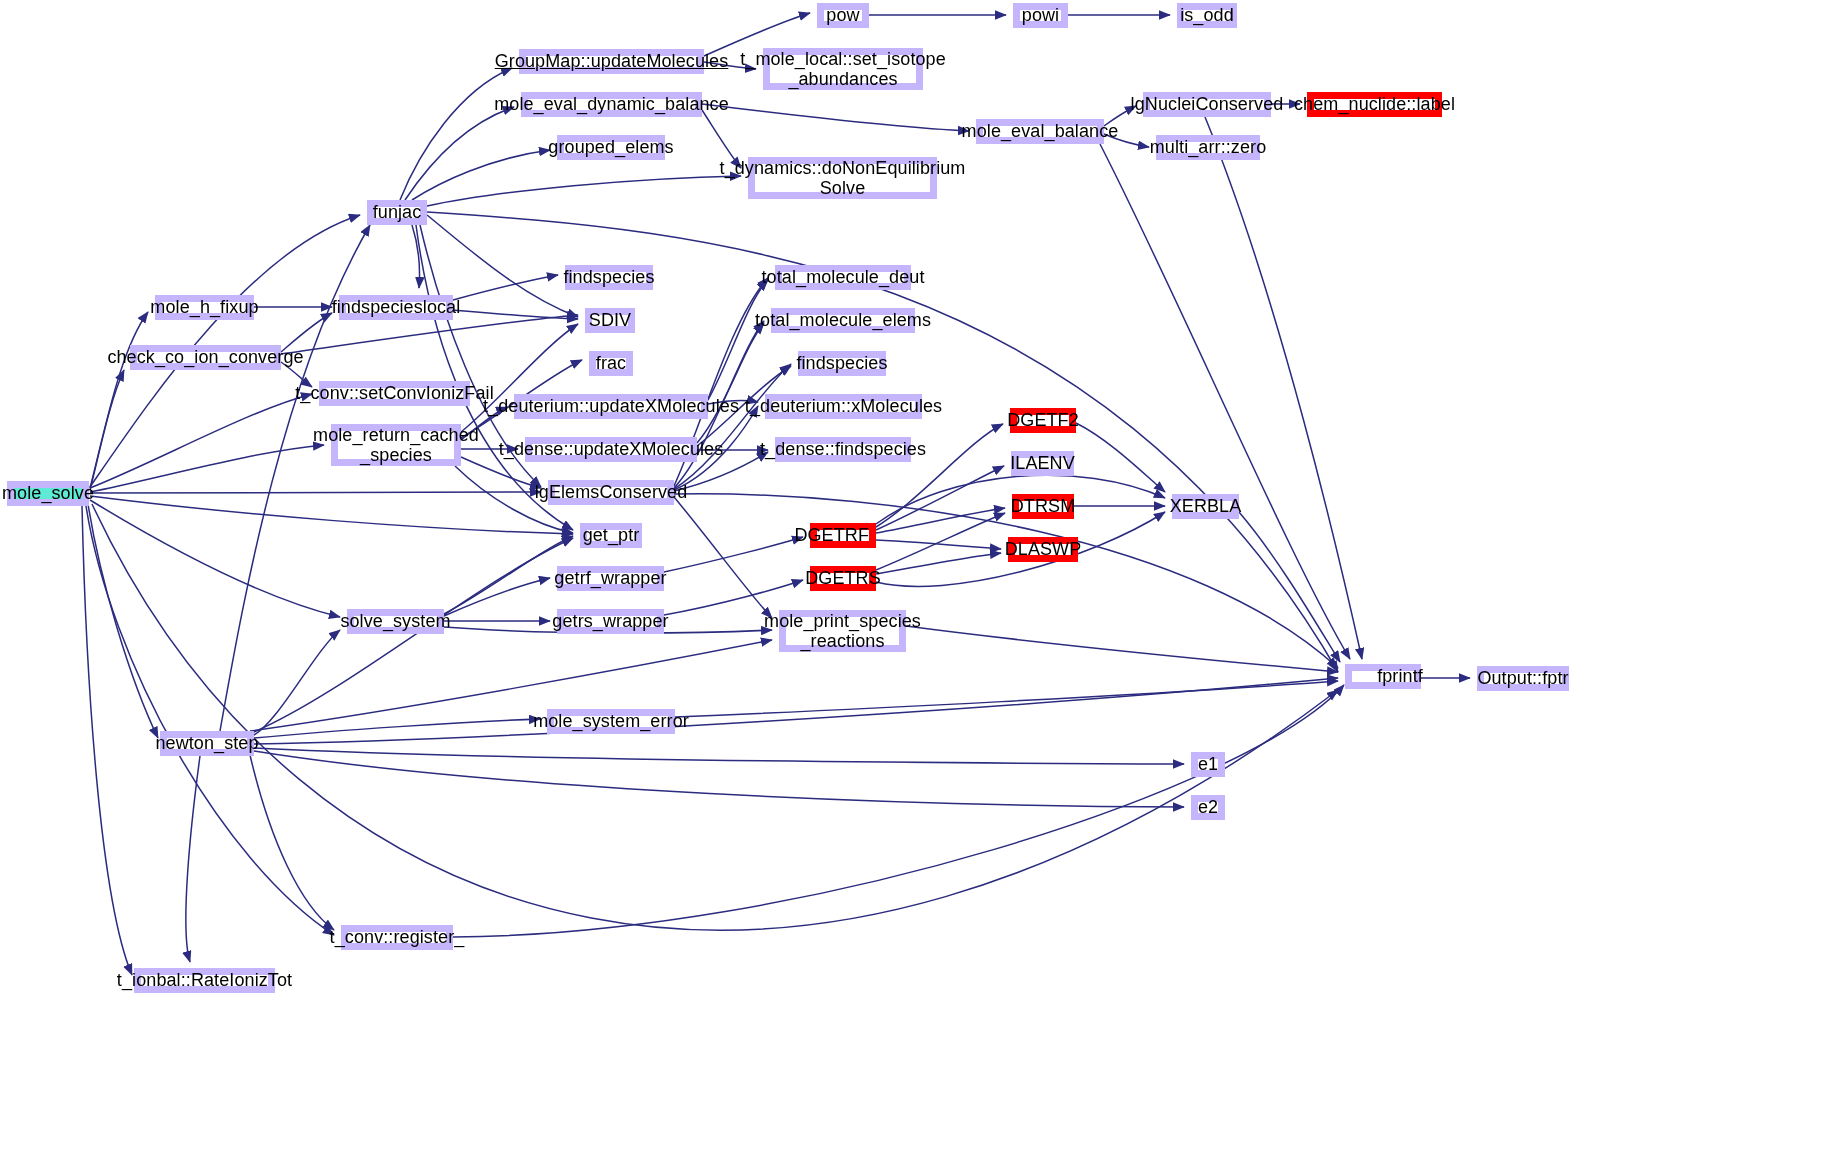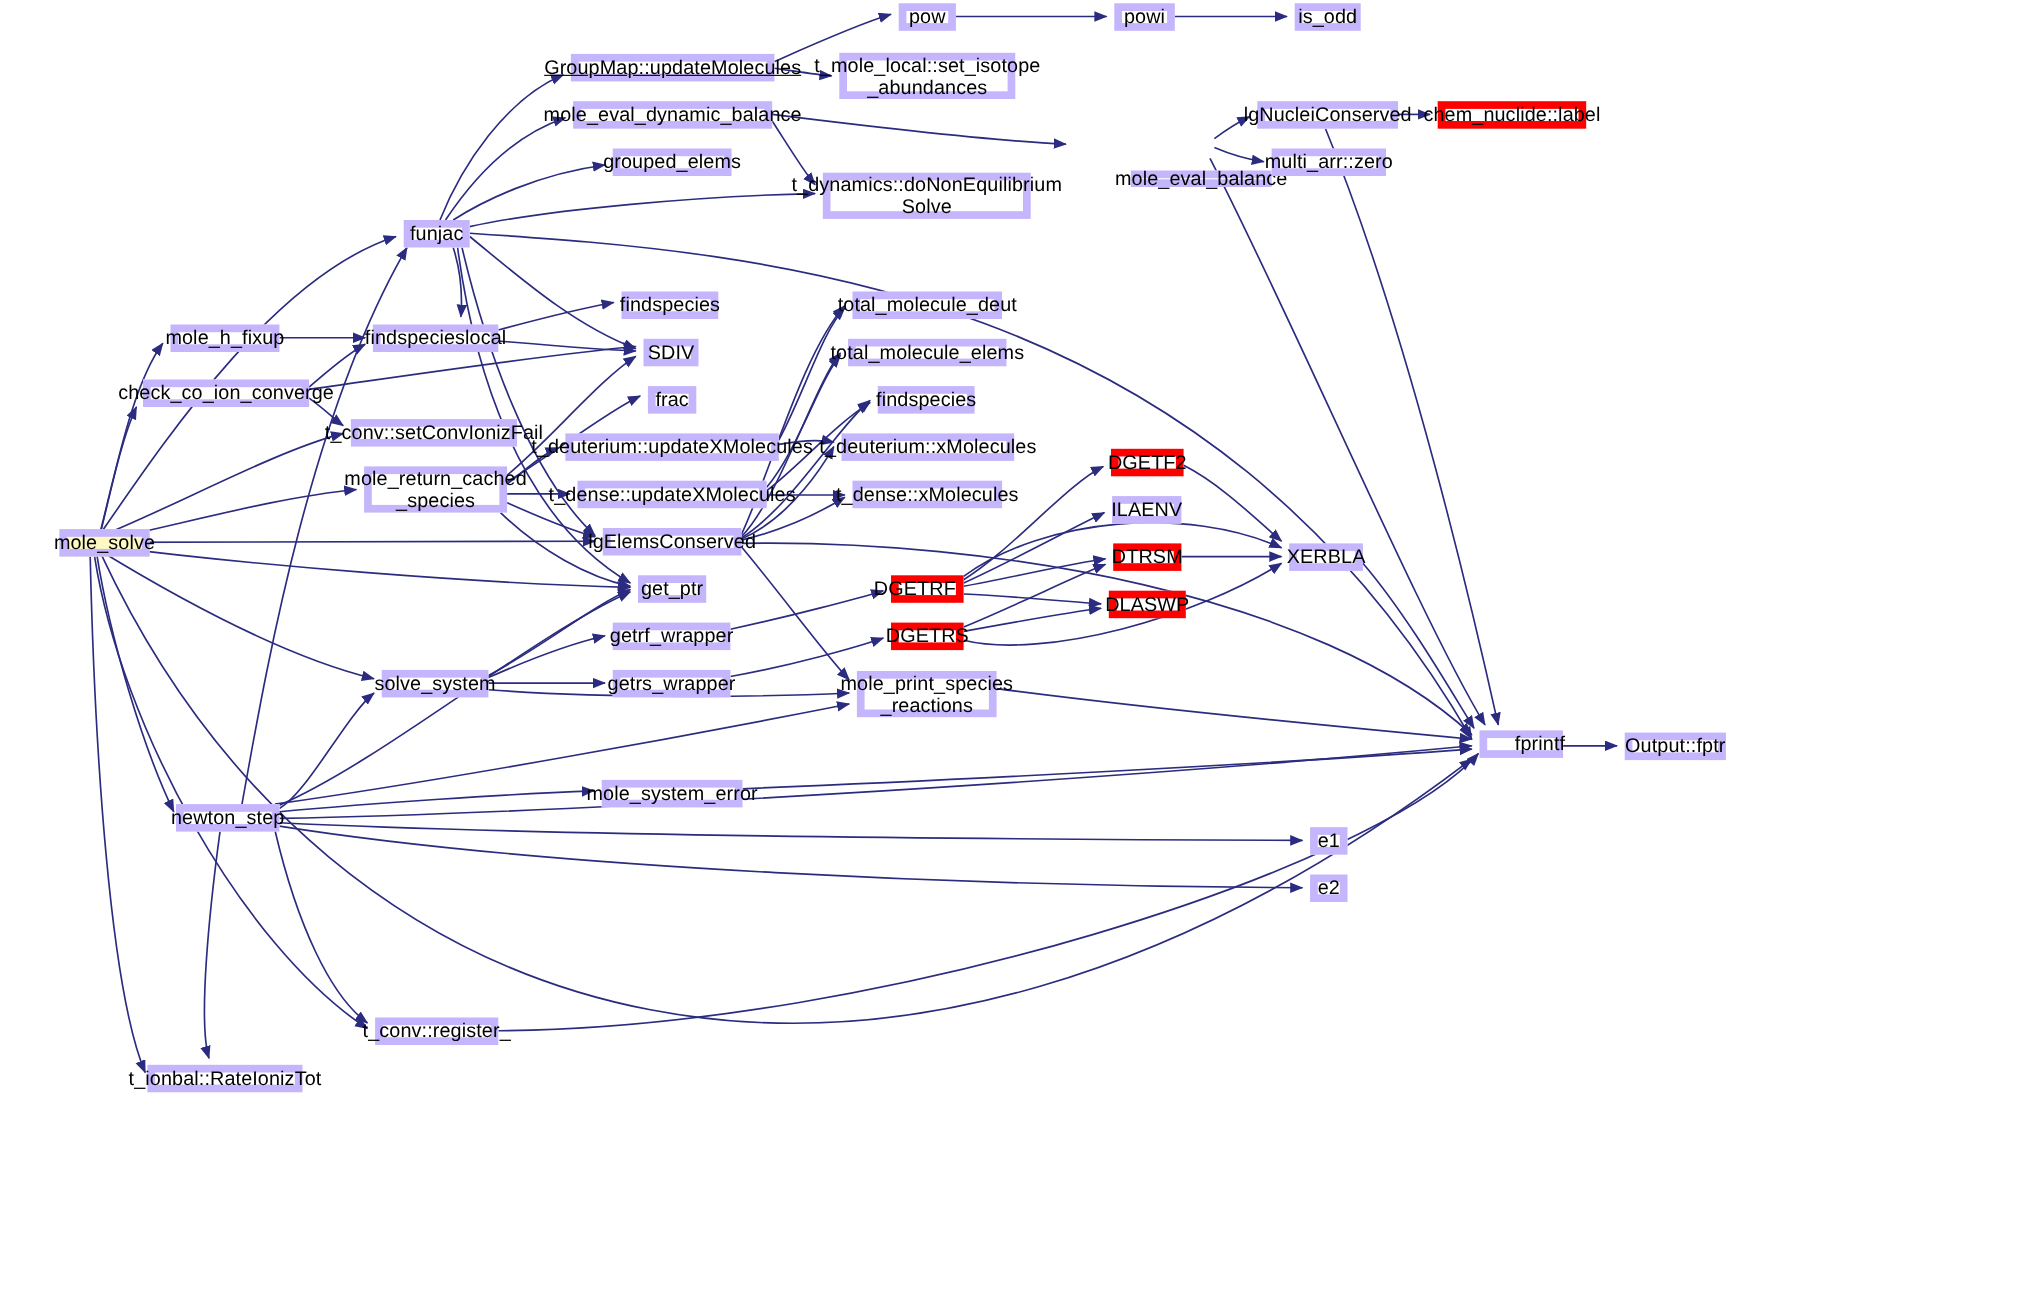--- a/index.html
+++ b/index.html
@@ -37,22 +37,21 @@
     justify-content: center;
     text-align: center;
     white-space: pre-line;
     letter-spacing: 0.1px;
     z-index: 5;
   }
   .node.red {
     border-color: #ff0000;
   }
   .node.highlight {
-    background: #fef9c3;
-    margin-left: 47px;
+    background: #5eead4;
   }
   .node .lbl { pointer-events: none; }
 </style>
 </head>
 <body>
 
 <div id="canvas">
   <svg id="edge-layer" viewBox="0 0 1843 1172" xmlns="http://www.w3.org/2000/svg">
     <defs>
       <marker id="arrow" markerWidth="9" markerHeight="9" refX="7.4" refY="3.2" orient="auto" markerUnits="strokeWidth">
@@ -155,40 +154,40 @@
       <div class="node" style="left: 519px; top: 49px; width: 185px; height: 25px; text-decoration: underline;"><span class="lbl">GroupMap::updateMolecules</span></div>
       <div class="node" style="left: 521px; top: 92px; width: 181px; height: 25px;"><span class="lbl">mole_eval_dynamic_balance</span></div>
       <div class="node" style="left: 557px; top: 135px; width: 108px; height: 25px;"><span class="lbl">grouped_elems</span></div>
       <div class="node" style="left: 817px; top: 3px; width: 52px; height: 25px;"><span class="lbl">pow</span></div>
       <div class="node" style="left: 763px; top: 48px; width: 160px; height: 42px;"><span class="lbl">t_mole_local::set_isotope
 _abundances</span></div>
       <div class="node" style="left: 748px; top: 157px; width: 189px; height: 42px;"><span class="lbl">t_dynamics::doNonEquilibrium
 Solve</span></div>
       <div class="node" style="left: 1013px; top: 3px; width: 55px; height: 25px;"><span class="lbl">powi</span></div>
       <div class="node" style="left: 1177px; top: 3px; width: 60px; height: 25px;"><span class="lbl">is_odd</span></div>
-      <div class="node" style="left: 1028px; top: 119px; width: 128px; height: 15px; margin-top: 36px;"><span class="lbl">mole_eval_balance</span></div>
+      <div class="node" style="left: 976px; top: 119px; width: 128px; height: 25px;"><span class="lbl">mole_eval_balance</span></div>
       <div class="node" style="left: 1143px; top: 92px; width: 128px; height: 25px;"><span class="lbl">lgNucleiConserved</span></div>
       <div class="node" style="left: 1156px; top: 135px; width: 104px; height: 25px;"><span class="lbl">multi_arr::zero</span></div>
       <div class="node red" style="left: 1307px; top: 92px; width: 135px; height: 25px;"><span class="lbl">chem_nuclide::label</span></div>
       <div class="node" style="left: 155px; top: 295px; width: 99px; height: 25px;"><span class="lbl">mole_h_fixup</span></div>
       <div class="node" style="left: 130px; top: 345px; width: 151px; height: 25px;"><span class="lbl">check_co_ion_converge</span></div>
       <div class="node" style="left: 339px; top: 295px; width: 114px; height: 25px;"><span class="lbl">findspecieslocal</span></div>
       <div class="node" style="left: 319px; top: 381px; width: 151px; height: 25px;"><span class="lbl">t_conv::setConvIonizFail</span></div>
       <div class="node" style="left: 331px; top: 424px; width: 130px; height: 42px;"><span class="lbl">mole_return_cached
 _species</span></div>
       <div class="node" style="left: 565px; top: 265px; width: 88px; height: 25px;"><span class="lbl">findspecies</span></div>
       <div class="node" style="left: 585px; top: 308px; width: 50px; height: 25px;"><span class="lbl">SDIV</span></div>
       <div class="node" style="left: 589px; top: 351px; width: 44px; height: 25px;"><span class="lbl">frac</span></div>
       <div class="node" style="left: 514px; top: 394px; width: 194px; height: 25px;"><span class="lbl">t_deuterium::updateXMolecules</span></div>
       <div class="node" style="left: 525px; top: 437px; width: 172px; height: 25px;"><span class="lbl">t_dense::updateXMolecules</span></div>
       <div class="node" style="left: 775px; top: 265px; width: 136px; height: 25px;"><span class="lbl">total_molecule_deut</span></div>
       <div class="node" style="left: 771px; top: 308px; width: 144px; height: 25px;"><span class="lbl">total_molecule_elems</span></div>
       <div class="node" style="left: 798px; top: 351px; width: 88px; height: 25px;"><span class="lbl">findspecies</span></div>
       <div class="node" style="left: 765px; top: 394px; width: 157px; height: 25px;"><span class="lbl">t_deuterium::xMolecules</span></div>
-      <div class="node" style="left: 775px; top: 437px; width: 136px; height: 25px;"><span class="lbl">t_dense::xMolecules</span></div>
+      <div class="node" style="left: 775px; top: 437px; width: 136px; height: 25px;"><span class="lbl">t_dense::findspecies</span></div>
       <div class="node" style="left: 548px; top: 480px; width: 126px; height: 25px;"><span class="lbl">lgElemsConserved</span></div>
       <div class="node" style="left: 580px; top: 523px; width: 62px; height: 25px;"><span class="lbl">get_ptr</span></div>
       <div class="node" style="left: 557px; top: 566px; width: 107px; height: 25px;"><span class="lbl">getrf_wrapper</span></div>
       <div class="node" style="left: 557px; top: 609px; width: 107px; height: 25px;"><span class="lbl">getrs_wrapper</span></div>
       <div class="node" style="left: 347px; top: 609px; width: 97px; height: 25px;"><span class="lbl">solve_system</span></div>
       <div class="node" style="left: 160px; top: 731px; width: 94px; height: 25px;"><span class="lbl">newton_step</span></div>
       <div class="node" style="left: 547px; top: 709px; width: 128px; height: 25px;"><span class="lbl">mole_system_error</span></div>
       <div class="node" style="left: 779px; top: 610px; width: 127px; height: 42px;"><span class="lbl">mole_print_species
 _reactions</span></div>
       <div class="node red" style="left: 1010px; top: 408px; width: 66px; height: 25px;"><span class="lbl">DGETF2</span></div>

